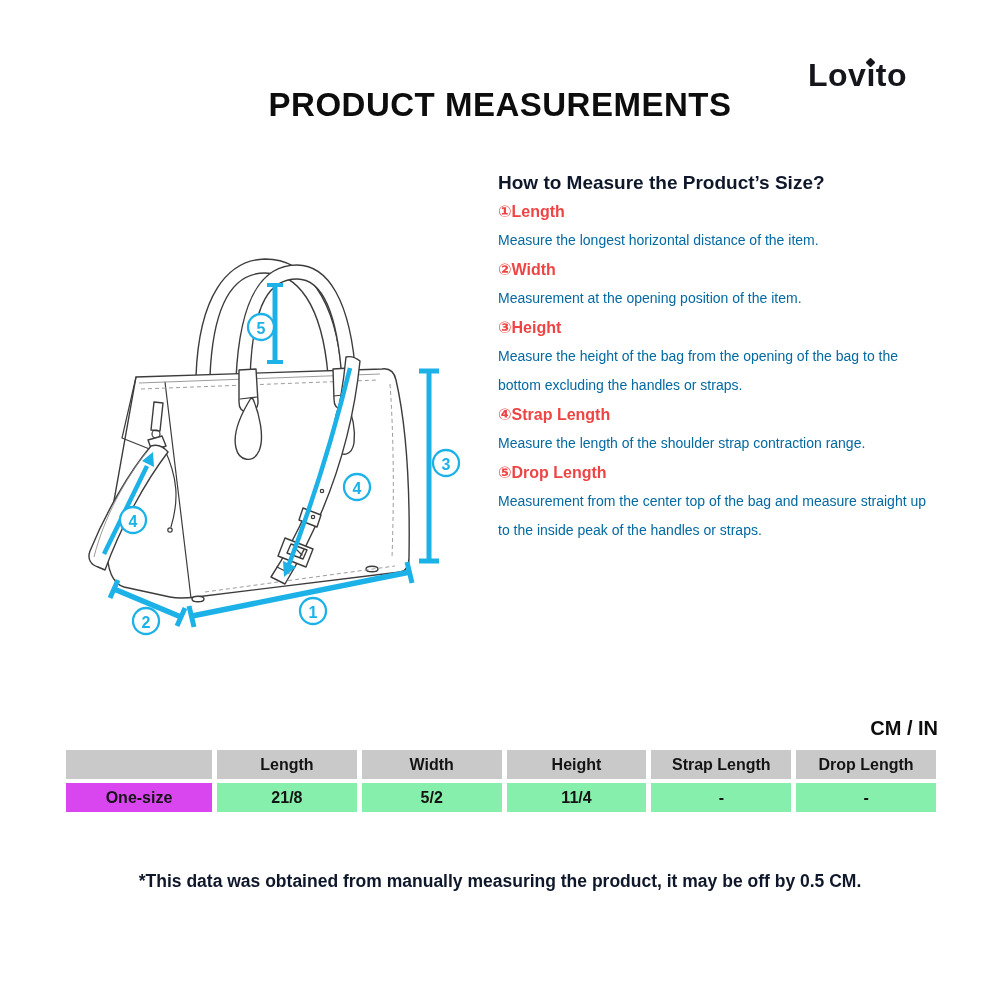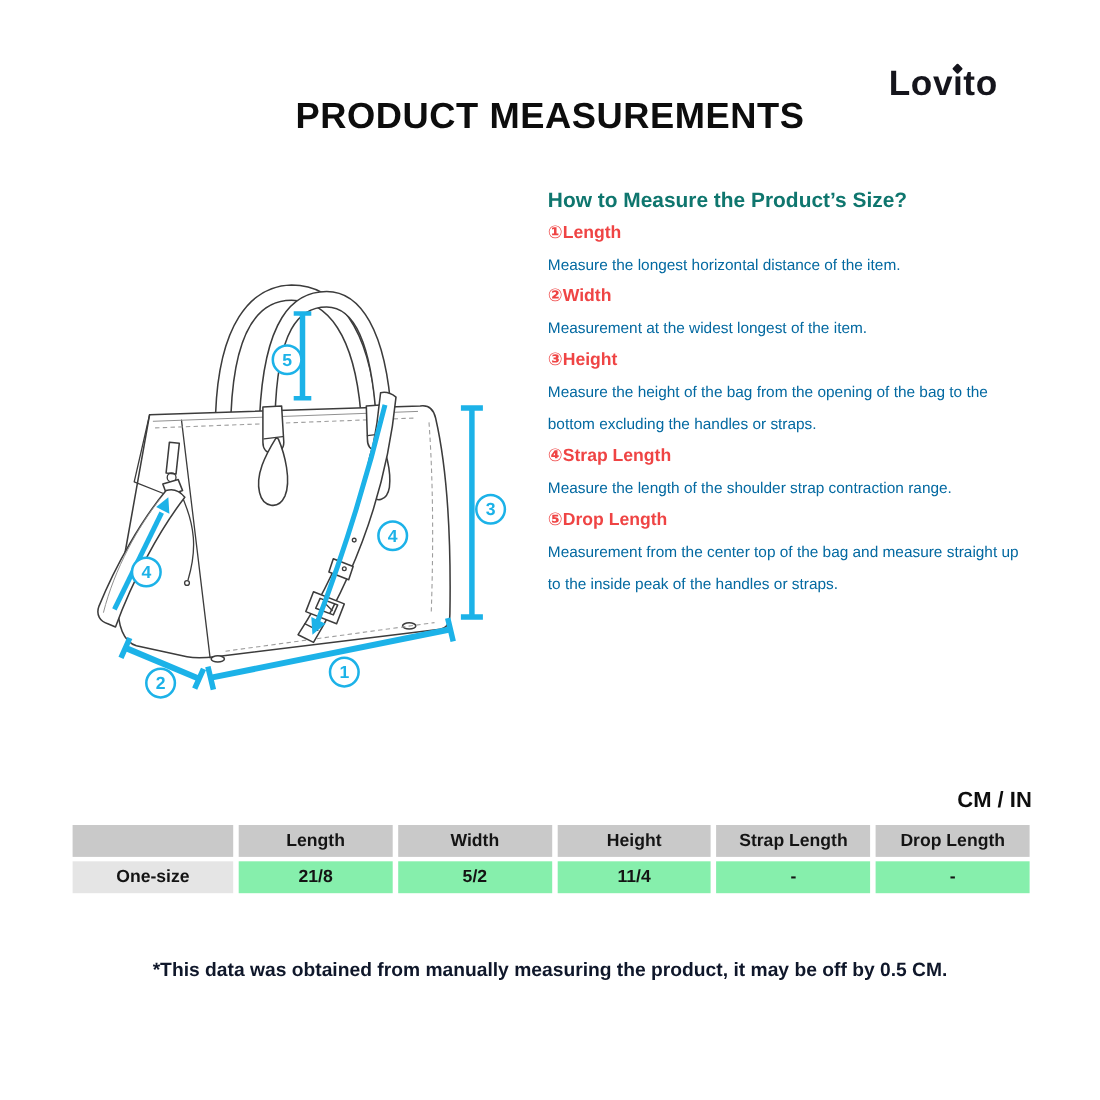--- a/index.html
+++ b/index.html
@@ -10,34 +10,34 @@
     font-size:33px;font-weight:bold;letter-spacing:.5px;color:#0d0d0d;}
   .brand{position:absolute;top:57px;left:808px;font-size:32px;font-weight:bold;
     color:#15151c;letter-spacing:.5px;}
   .brand .ipos{position:relative;display:inline-block;}
   .brand .idot{position:absolute;left:1px;top:2px;width:7px;height:7px;
     background:#15151c;transform:rotate(45deg);border-radius:1px;}
 
   .illustration{position:absolute;left:60px;top:235px;width:430px;height:425px;}
 
   .guide{position:absolute;left:498px;top:168px;width:442px;}
-  .guide-heading{font-size:19px;font-weight:bold;color:#0f766e;line-height:29px;margin:0;}
+  .guide-heading{font-size:19px;font-weight:bold;color:#0f172a;line-height:29px;margin:0;}
   .g-head{font-size:16px;font-weight:bold;color:#ef4444;line-height:29px;}
   .g-desc{font-size:14px;color:#0369a1;line-height:29px;margin:0;}
 
   .units{position:absolute;top:717px;left:0;width:938px;text-align:right;
     font-size:20px;font-weight:bold;color:#0d0d0d;}
 
   .size-table{position:absolute;left:61px;top:746px;width:880px;table-layout:fixed;
     border-collapse:separate;border-spacing:5px 4px;}
   .size-table th,.size-table td{height:29px;text-align:center;vertical-align:middle;
     font-size:16px;font-weight:bold;color:#141414;padding:0;}
   .size-table th{background:#c9c9c9;}
   .size-table td{background:#86efac;}
-  .size-table td.gray{background:#e5e5e5;}
+  .size-table td.gray{background:#d946ef;}
   .size-table .c0{width:146px;}
 
   .footnote{position:absolute;top:871px;left:0;width:1000px;text-align:center;
     font-size:17.5px;font-weight:bold;color:#0f172a;margin:0;}
 
   
   .ol{fill:#ffffff;stroke:#3c3c3c;stroke-width:1.4;stroke-linejoin:round;}
   .ln{fill:none;stroke:#3c3c3c;stroke-width:1.2;stroke-linecap:round;}
   .thin{fill:none;stroke:#8f8f8f;stroke-width:.9;}
   .dash{fill:none;stroke:#9d9d9d;stroke-width:1;stroke-dasharray:4 3;}
@@ -159,21 +159,21 @@
 
 <div class="guide">
   <p class="guide-heading">How to Measure the Product’s Size?</p>
 
   <div>
     <div class="g-head"><span>①</span><span>Length</span></div>
     <p class="g-desc">Measure the longest horizontal distance of the item.</p>
   </div>
   <div>
     <div class="g-head"><span>②</span><span>Width</span></div>
-    <p class="g-desc">Measurement at the widest longest of the item.</p>
+    <p class="g-desc">Measurement at the opening position of the item.</p>
   </div>
   <div>
     <div class="g-head"><span>③</span><span>Height</span></div>
     <p class="g-desc">Measure the height of the bag from the opening of the bag to the bottom excluding the handles or straps.</p>
   </div>
   <div>
     <div class="g-head"><span>④</span><span>Strap Length</span></div>
     <p class="g-desc">Measure the length of the shoulder strap contraction range.</p>
   </div>
   <div>

